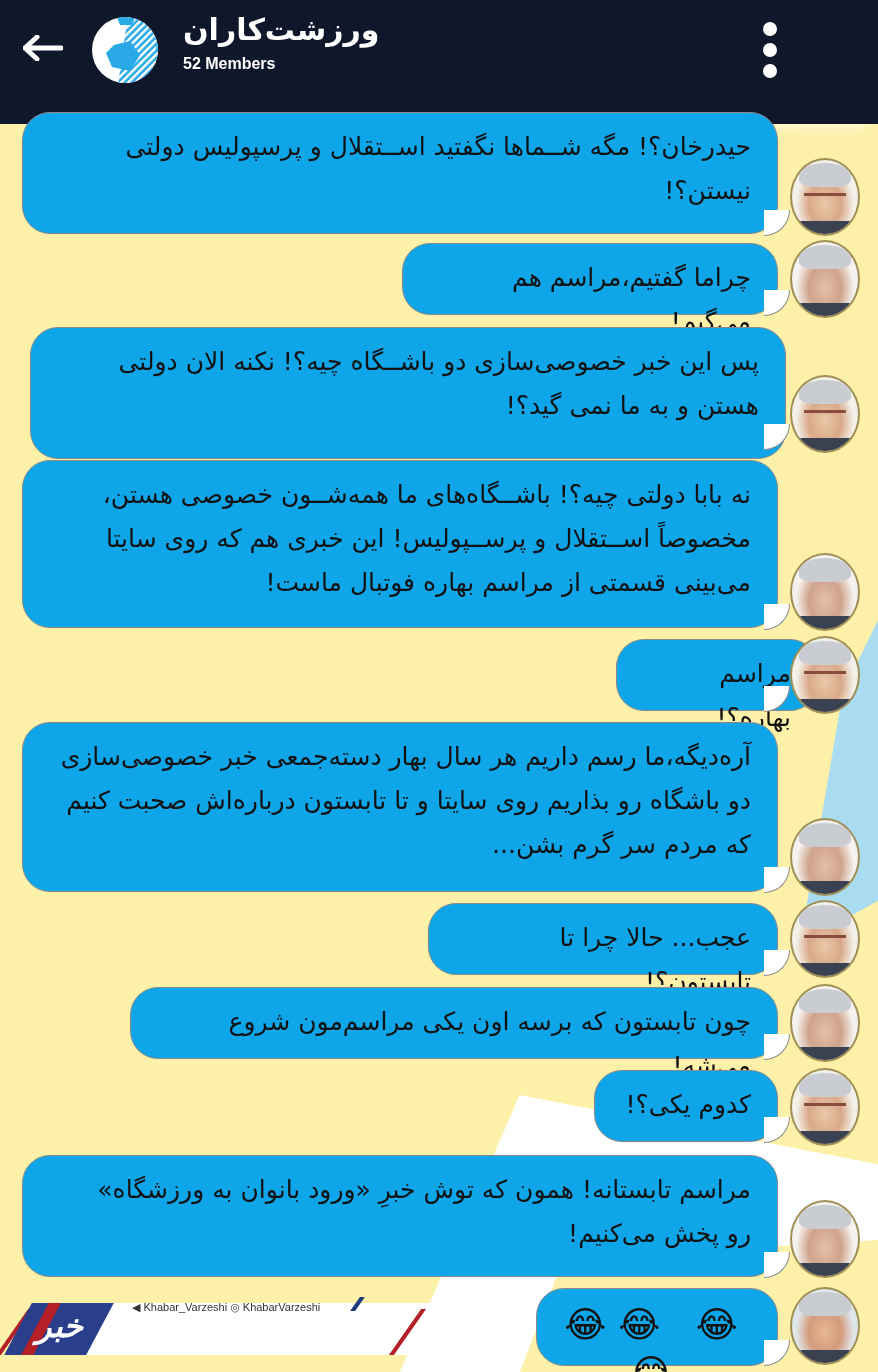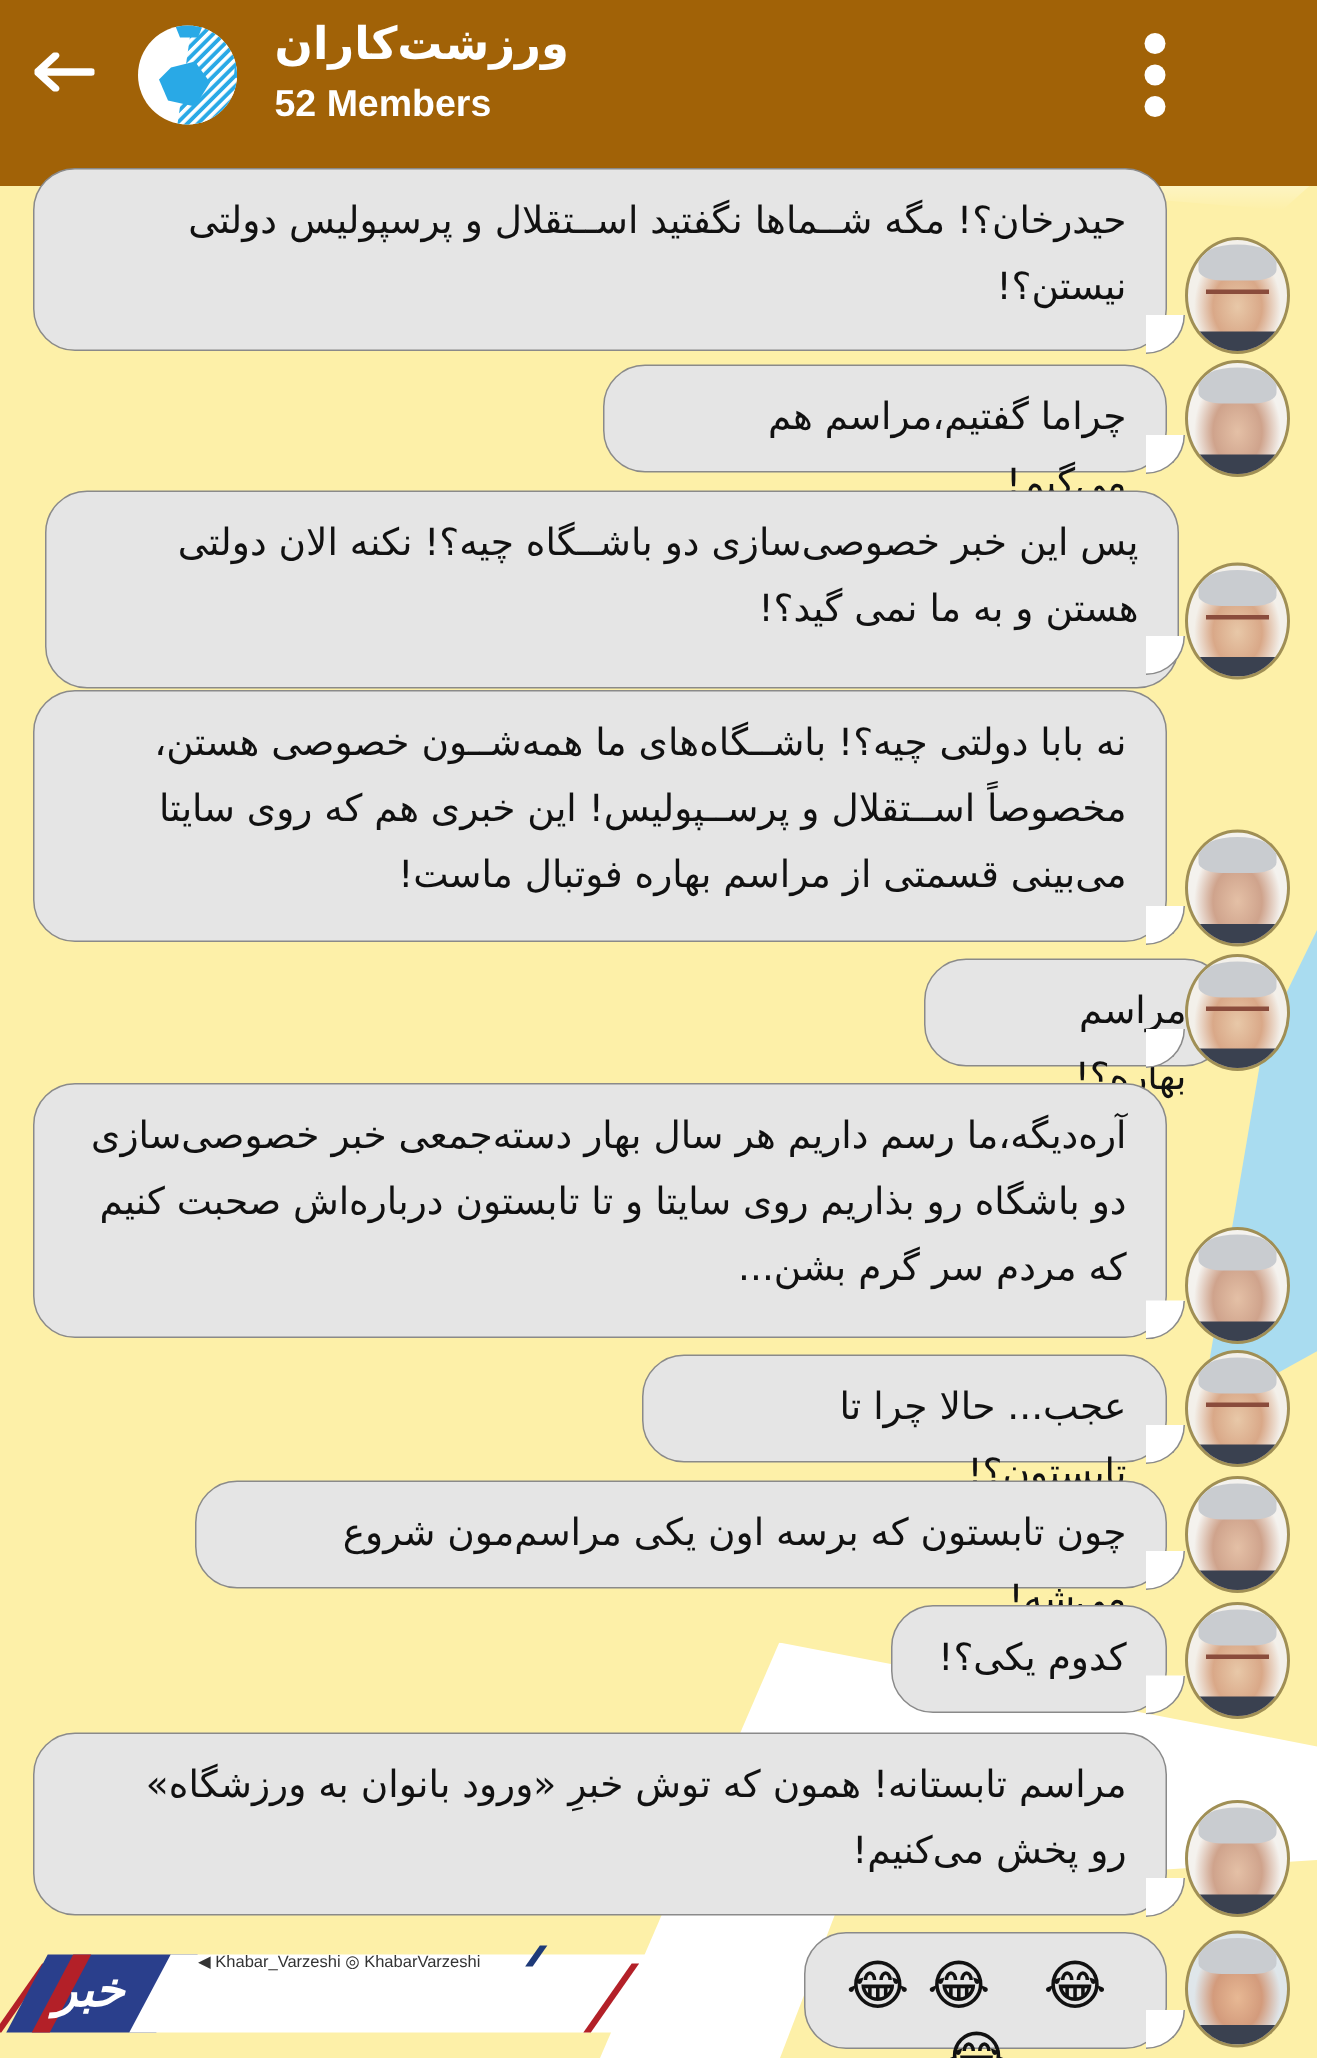--- a/index.html
+++ b/index.html
@@ -28,49 +28,49 @@
   }
   .bg-yellow-bottom {
     left: 520px; top: 1240px; width: 358px; height: 132px;
     background: #fdf0a8;
     clip-path: polygon(12% 15%, 100% 0, 100% 100%, 0 100%);
   }
 
   
   .header {
     position: absolute; left: 0; top: 0; width: 878px; height: 124px;
-    background: #a16207;
+    background: #0f172a;
     display: flex; align-items: center;
   }
   .back-btn {
     position: absolute; left: 20px; top: 30px; width: 46px; height: 36px;
     display: flex; align-items: center; justify-content: center; cursor: pointer;
   }
   .avatar-group {
     position: absolute; left: 88px; top: 15px; width: 75px; height: 70px;
   }
   .title {
     position: absolute; left: 183px; top: 12px;
     color: #ffffff; font-size: 30px; font-weight: bold; direction: rtl;
     font-family: "DejaVu Sans", sans-serif;
   }
   .subtitle {
     position: absolute; left: 183px; top: 55px;
-    color: #ffffff; font-size: 25px; font-weight: bold;
+    color: #ffffff; font-size: 16px; font-weight: bold;
     font-family: "Liberation Sans", sans-serif;
   }
   .menu-btn {
     position: absolute; left: 755px; top: 22px; width: 30px; height: 56px;
     display: flex; flex-direction: column; align-items: center; justify-content: space-between;
     cursor: pointer;
   }
   .menu-btn .dot { width: 14px; height: 14px; border-radius: 50%; background: #fff; }
   .bubble {
     position: absolute;
-    background: #e5e5e5;
+    background: #0ea5e9;
     border: 1.5px solid #8a8a8a;
     border-radius: 28px;
     direction: rtl;
     text-align: right;
     color: #111;
     font-family: "DejaVu Sans", sans-serif;
     font-size: 25px;
     line-height: 44px;
     padding: 12px 26px 12px 22px;
   }

